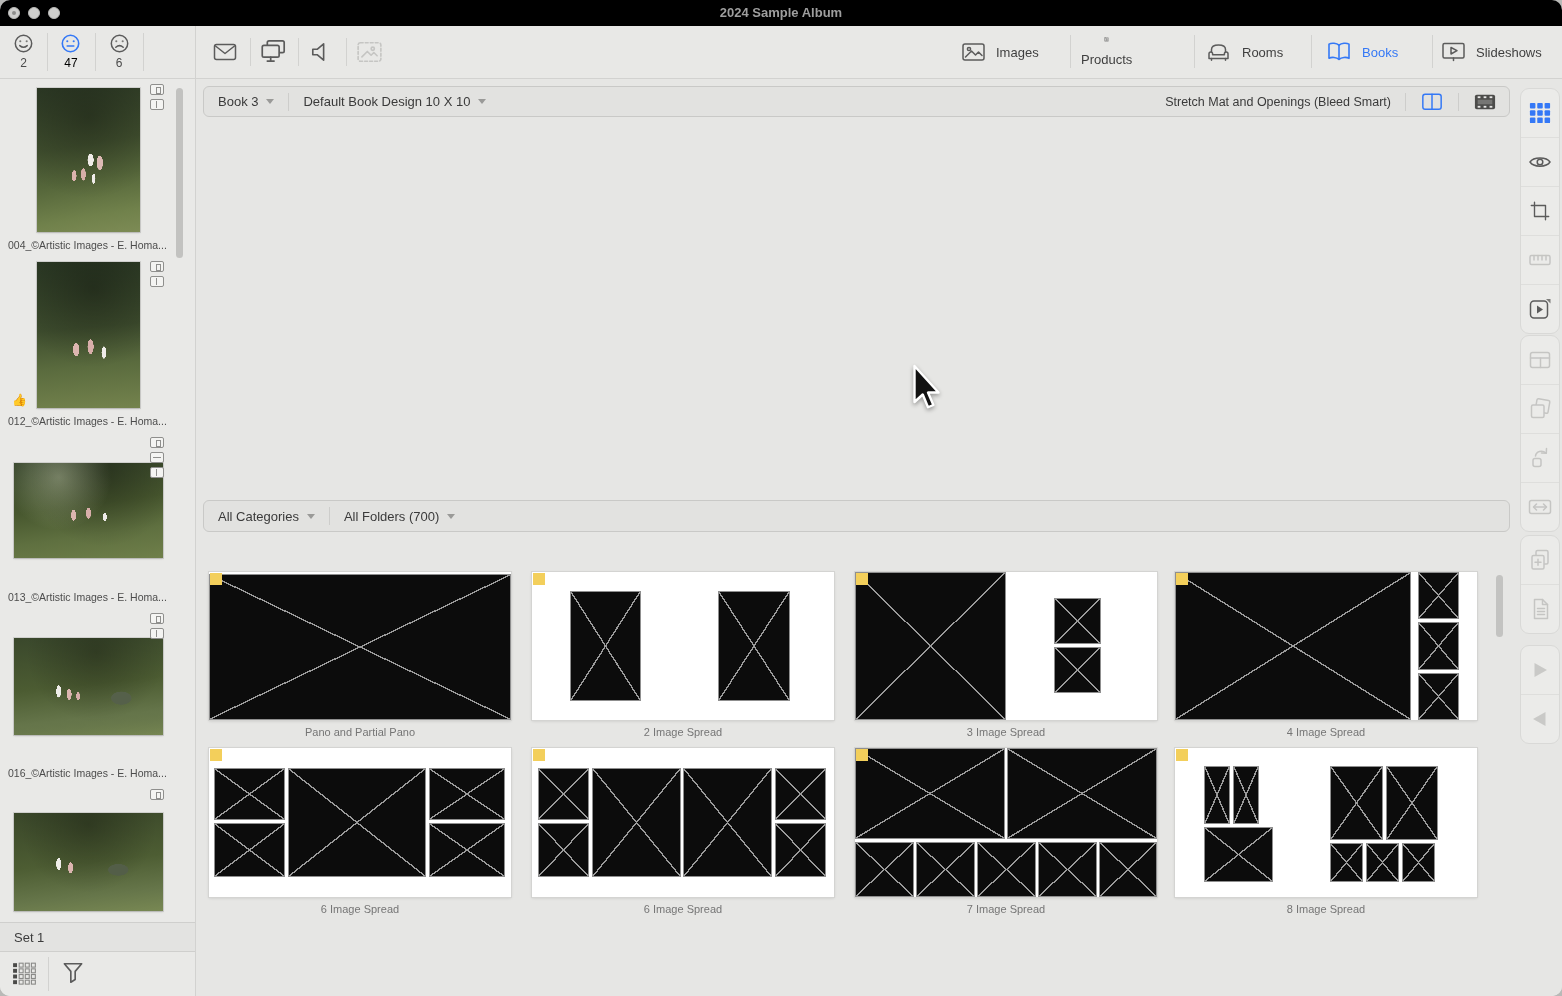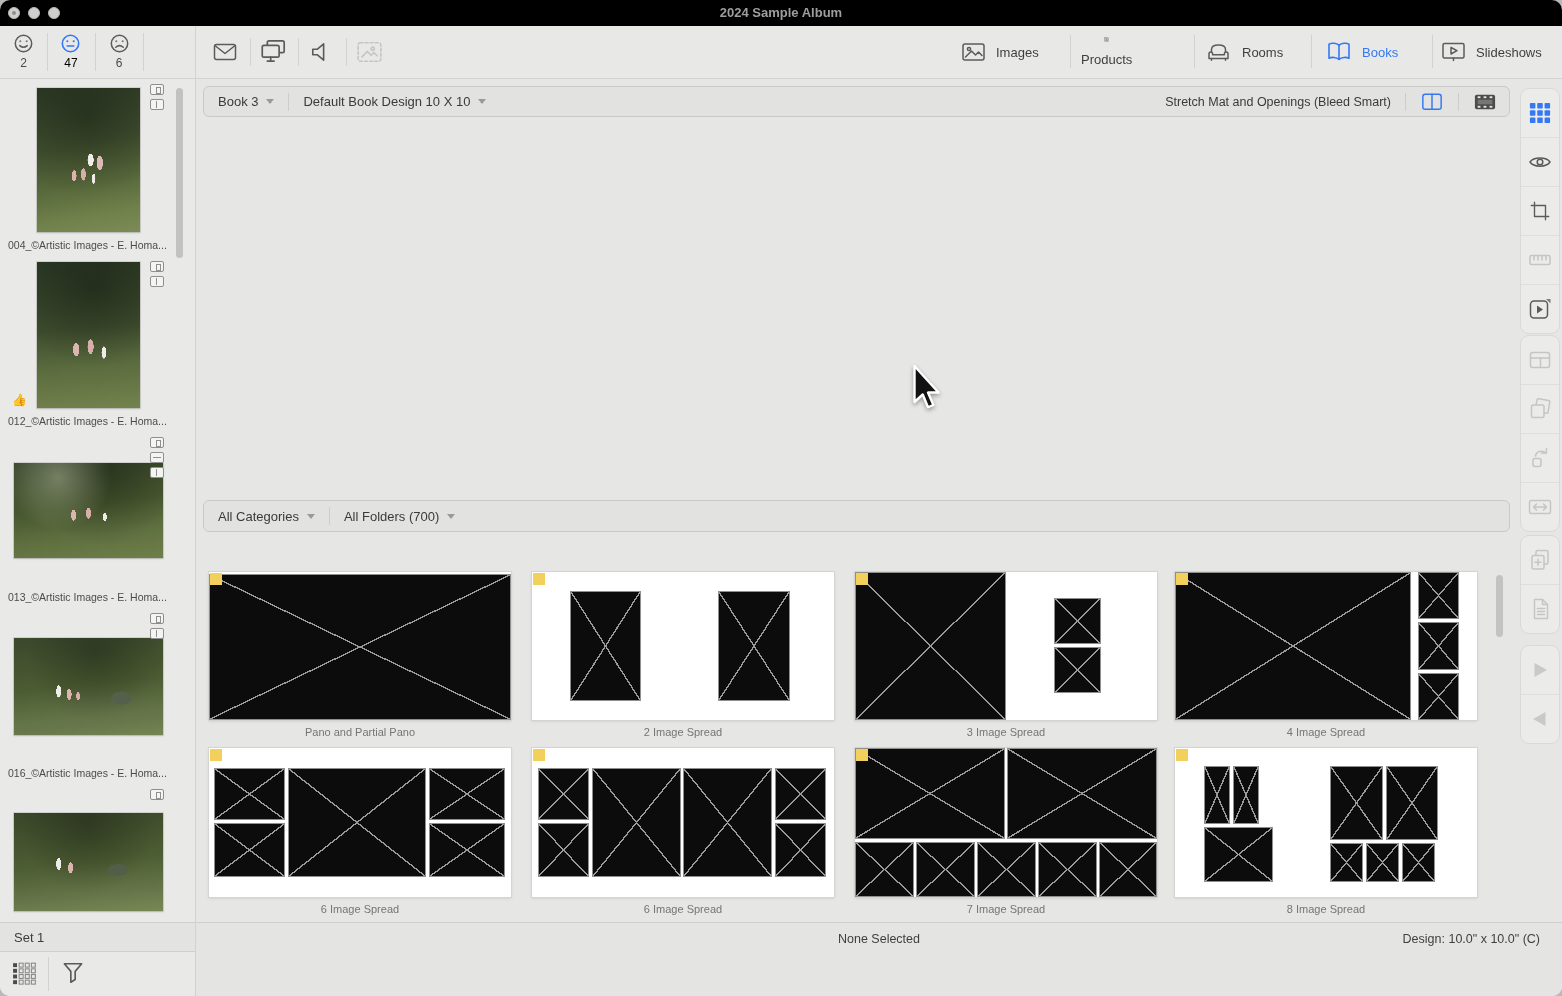--- a/index.html
+++ b/index.html
@@ -471,24 +471,20 @@
       <div class="xbox" style="left:51.4%;top:12%;width:17.4%;height:50%;"></div>
       <div class="xbox" style="left:69.8%;top:12%;width:17.4%;height:50%;"></div>
       <div class="xbox" style="left:51.4%;top:64%;width:11%;height:26%;"></div>
       <div class="xbox" style="left:63.3%;top:64%;width:11%;height:26%;"></div>
       <div class="xbox" style="left:75.1%;top:64%;width:11%;height:26%;"></div>
     </div>
     <div class="card-label" style="left:979px;top:824px;">8 Image Spread</div>
 
     <div class="grid-scroll" style="left:1300px;top:496px;width:7px;height:62px;"></div>
 
-    <div class="status">
-      <div class="sel">None Selected</div>
-      <div class="design">Design: 10.0" x 10.0" (C)</div>
-    </div>
   </div>
 
   <div class="rail-group" style="top:88px;">
     <div class="rail-cell">
       <svg width="22" height="22" viewBox="0 0 24 24">
         <g fill="#3478F6">
             <rect x="1" y="1" width="6" height="6" rx="1"></rect>
             <rect x="9" y="1" width="6" height="6" rx="1"></rect>
             <rect x="17" y="1" width="6" height="6" rx="1"></rect>
         <rect x="1" y="9" width="6" height="6" rx="1"></rect>

